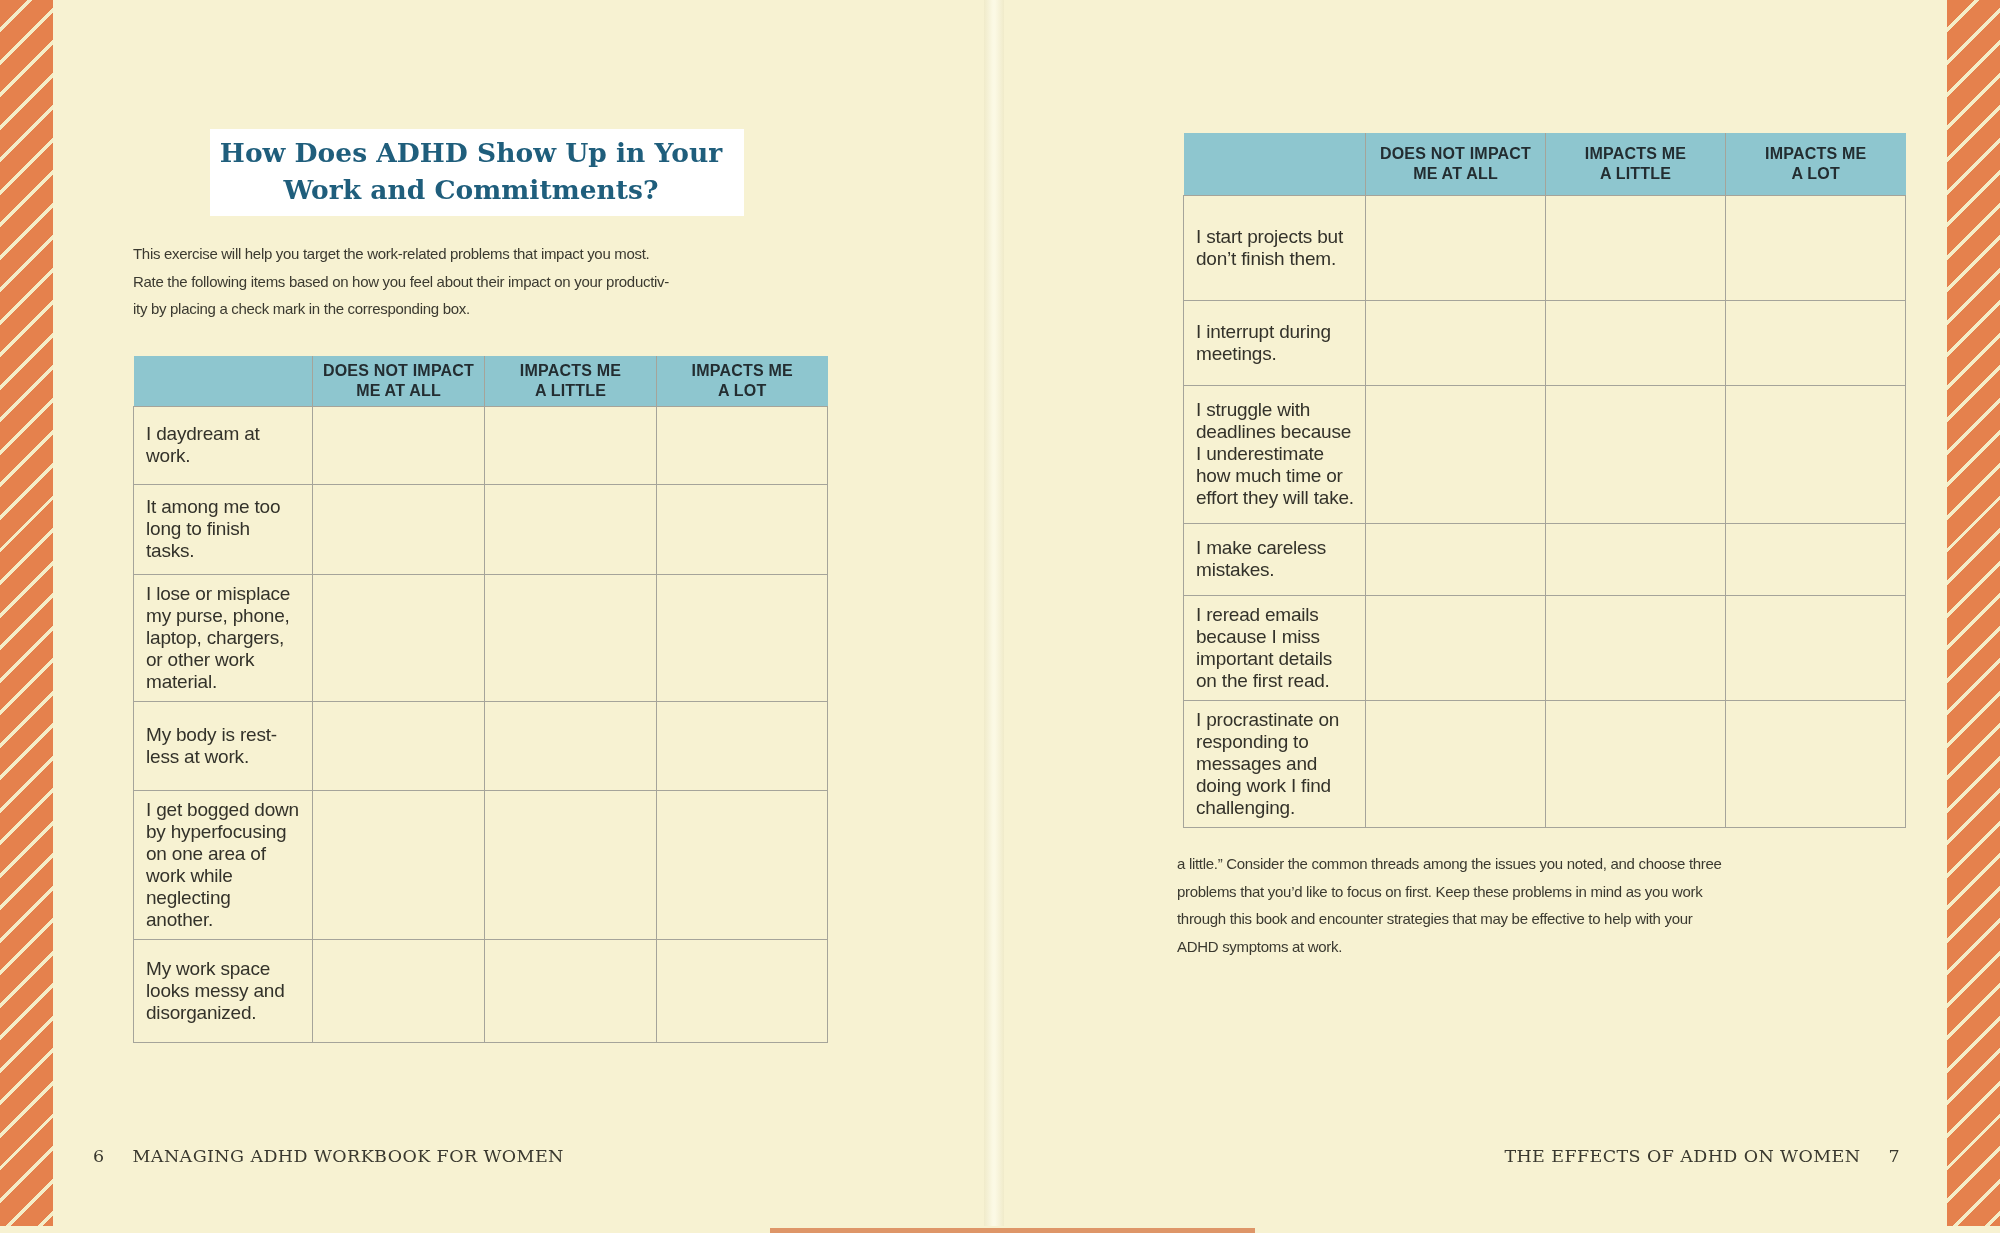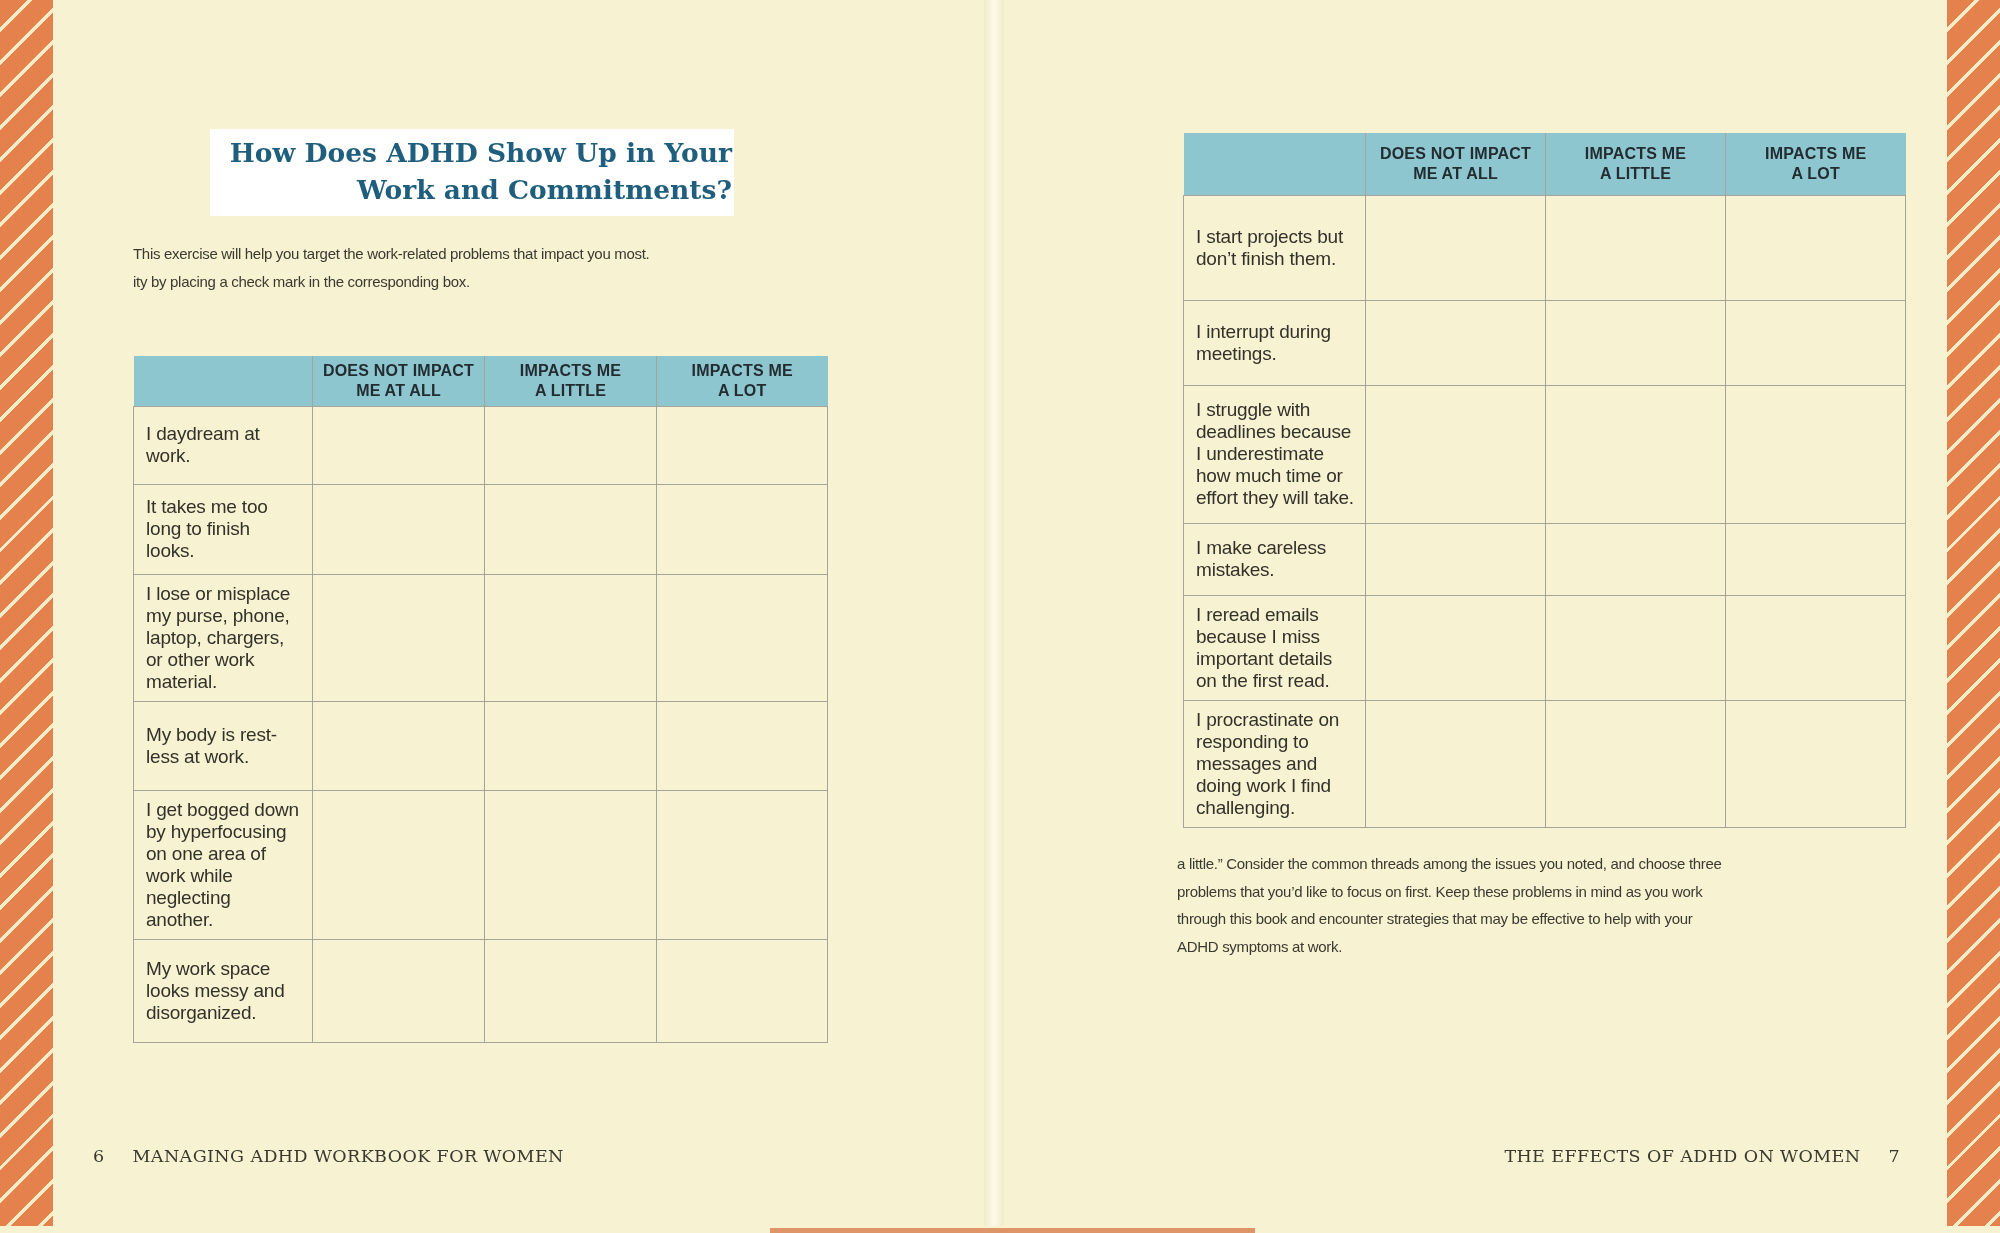--- a/index.html
+++ b/index.html
@@ -25,21 +25,21 @@
     background:linear-gradient(90deg,rgba(110,100,55,0.05) 0%,rgba(255,255,244,0.55) 45%,rgba(255,255,244,0.55) 55%,rgba(110,100,55,0.05) 100%);
   }
 
   
   .title-box{
     position:absolute;left:210px;top:129px;width:522px;
     background:#ffffff;
     color:#1f5e7c;
     font-family:"DejaVu Serif","Liberation Serif",serif;
     font-weight:bold;font-size:26.5px;line-height:37px;
-    text-align:right;padding:5px 2px 8px 0;
+    text-align:center;padding:5px 12px 8px 0;
   }
 
   
   .para{position:absolute;font-size:15px;line-height:27.5px;color:#3b3a30;letter-spacing:-0.3px;}
   .para div{white-space:nowrap;}
   .intro{left:133px;top:240px;}
   .closing{left:1177px;top:850px;}
 
   
   .rating-table{
@@ -99,20 +99,21 @@
 <div class="bottom-cover"></div>
 <div class="gutter"></div>
 
 <div class="title-box">
   <div>How Does ADHD Show Up in Your</div>
   <div>Work and Commitments?</div>
 </div>
 
 <div class="para intro">
   <div>This exercise will help you target the work-related problems that impact you most.</div>
+  <div>Rate the following items based on how you feel about their impact on your productiv-</div>
   <div>ity by placing a check mark in the corresponding box.</div>
 </div>
 
 <table id="left-table" class="rating-table">
   <colgroup>
     <col style="width:179px">
       <col style="width:172px">
       <col style="width:172px">
       <col style="width:171px">
   </colgroup>
@@ -134,21 +135,21 @@
     </tr>
   </thead>
   <tbody>
     <tr>
       <td class="label">I daydream at work.</td>
       <td class="check"></td>
       <td class="check"></td>
       <td class="check"></td>
     </tr>
     <tr>
-      <td class="label">It takes me too long to finish looks.</td>
+      <td class="label">It among me too long to finish tasks.</td>
       <td class="check"></td>
       <td class="check"></td>
       <td class="check"></td>
     </tr>
     <tr>
       <td class="label">I lose or misplace my purse, phone, laptop, chargers, or other work material.</td>
       <td class="check"></td>
       <td class="check"></td>
       <td class="check"></td>
     </tr>

